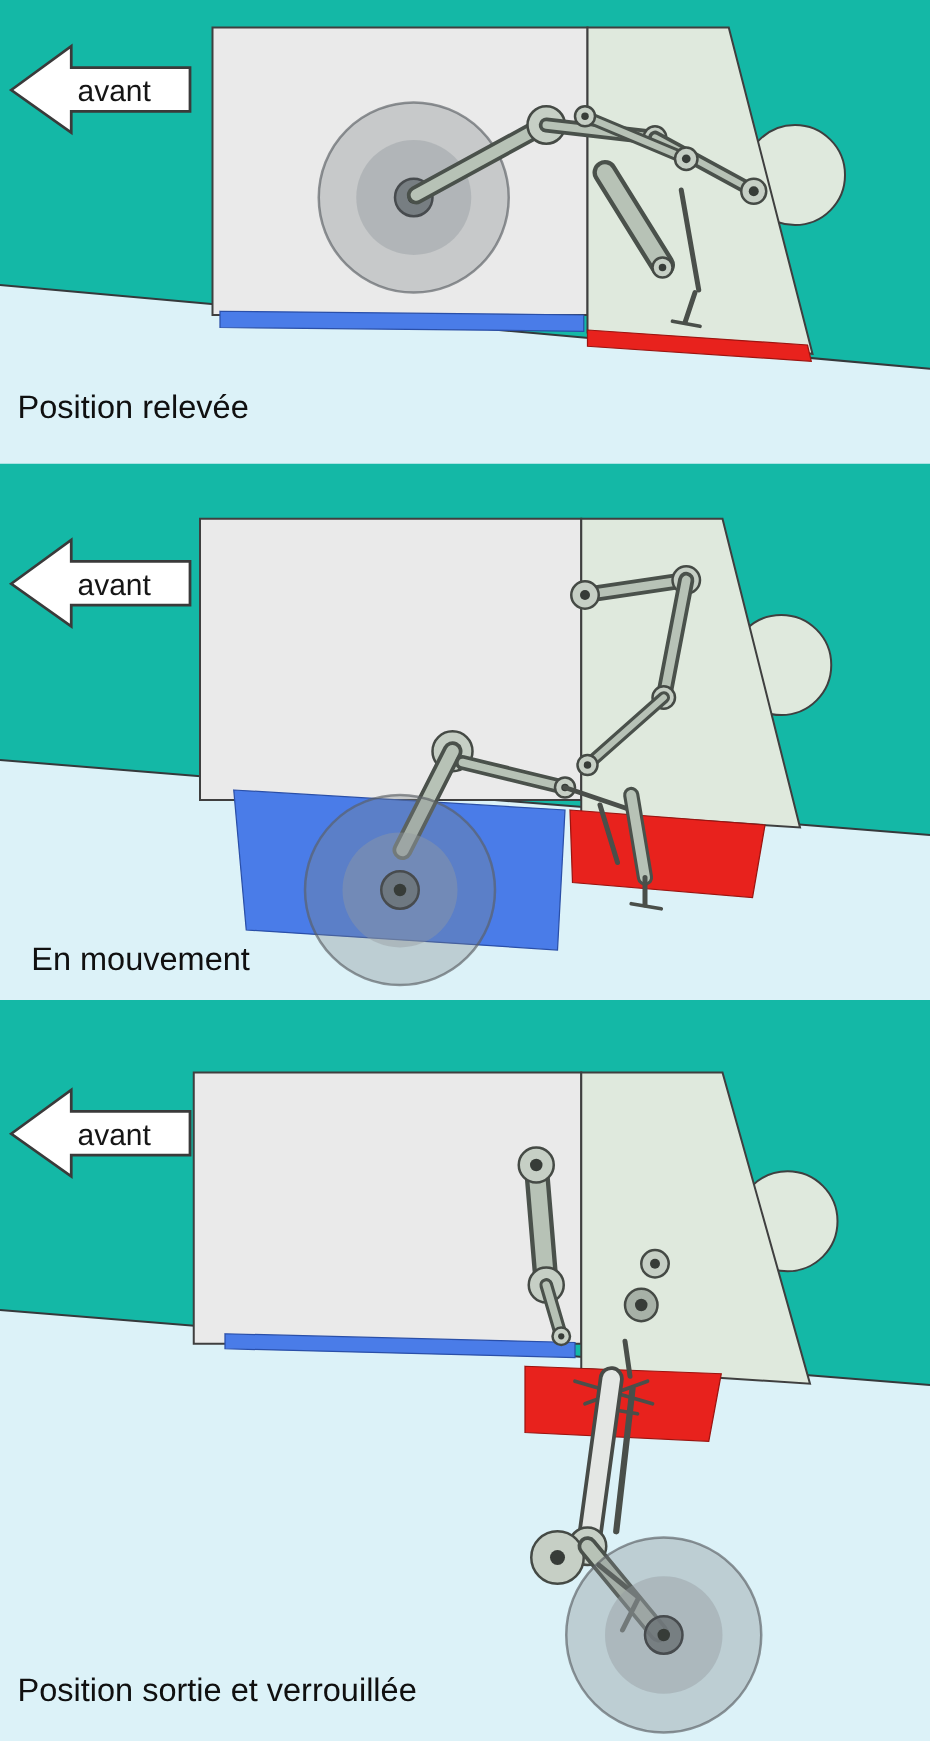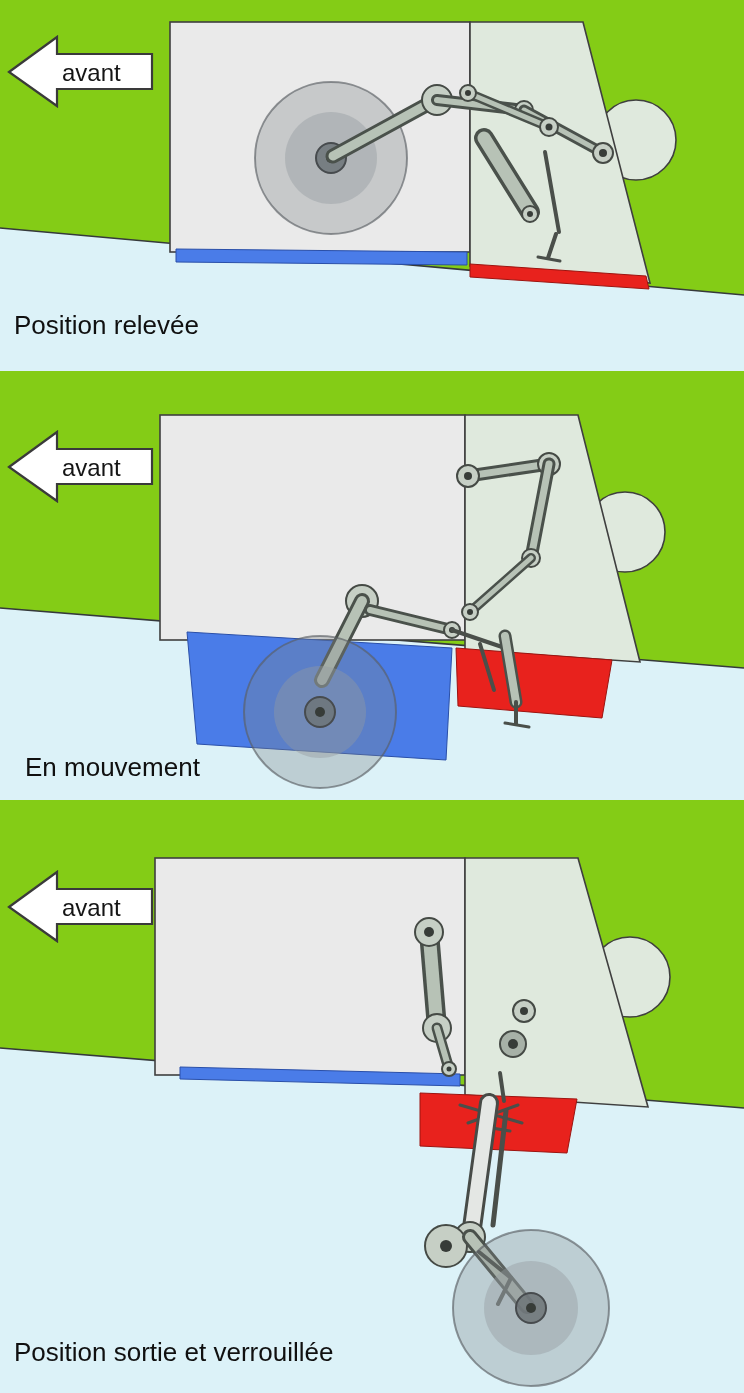--- a/index.html
+++ b/index.html
@@ -1,16 +1,16 @@
 <!DOCTYPE html>
 <html style="--water: #dcf2f8; --fuselage: #eaeaea; --bay: #dfe9dd; --door-blue: #4a7ce8; --door-red: #e8221d; --outline: #3f3f3f; --mechanism: #b7c2b6;"><head>
 <meta charset="utf-8">
 <style>
   html,body{margin:0;padding:0;background:#fff;}
-  .stage{position:relative;width:744px;height:1393px;background:#84cc16;
+  .stage{position:relative;width:744px;height:1393px;background:#14b8a6;
          font-family:"Liberation Sans",sans-serif;overflow:hidden;}
   svg{display:block;}
   text{font-family:"Liberation Sans",sans-serif;}
 
   .water{fill:var(--water,#dcf2f8);}
   .wline{stroke:#35393b;stroke-width:1.6;fill:none;}
   .fus{fill:var(--fuselage,#eaeaea);stroke:var(--outline,#3f3f3f);stroke-width:1.6;}
   .bay{fill:var(--bay,#dfe9dd);stroke:var(--outline,#3f3f3f);stroke-width:1.6;}
   .doorB{fill:var(--door-blue,#4a7ce8);stroke:#2a4fa8;stroke-width:1;}
   .doorR{fill:var(--door-red,#e8221d);stroke:#9c1410;stroke-width:1;}

